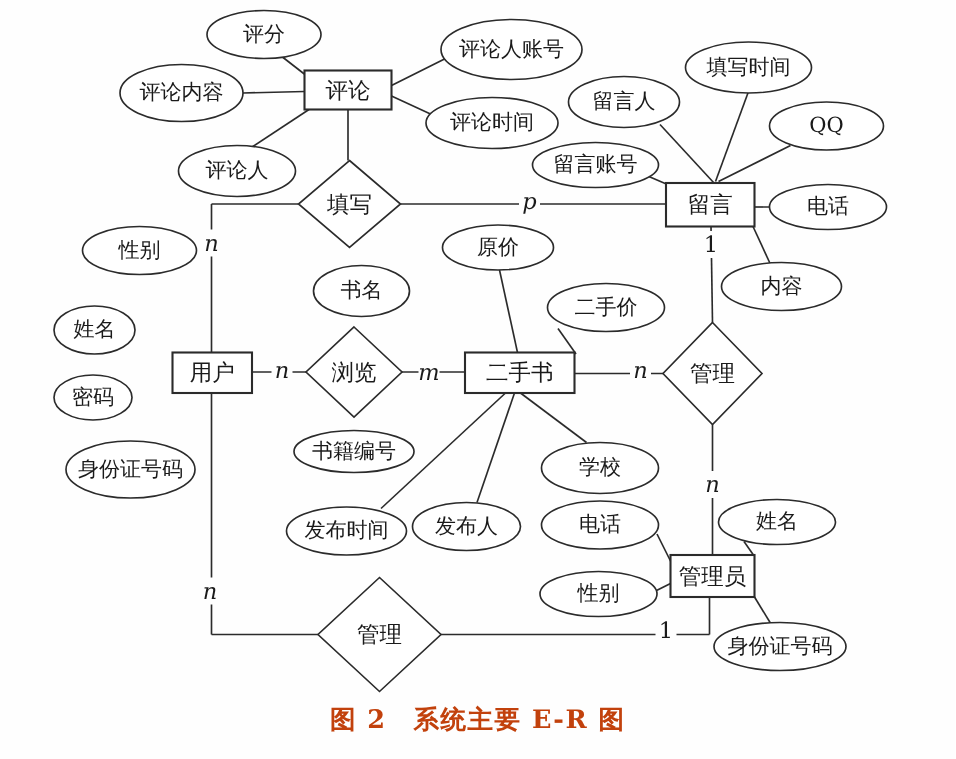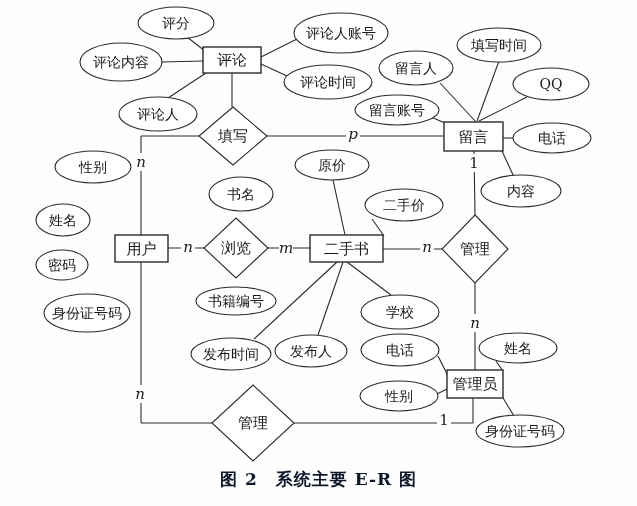--- a/index.html
+++ b/index.html
@@ -10,21 +10,21 @@
   .shape{fill:#ffffff;stroke:#2b2b2b;stroke-width:1.1;}
   .ent{stroke-width:1.4;}
   .mask{fill:#fefefe;stroke:none;}
   .lbl{font-family:"DejaVu Serif",serif;font-size:14px;fill:#1a1a1a;
        text-anchor:middle;dominant-baseline:central;}
   .big{font-size:15px;}
   .card{font-size:15px;}
   .it{font-style:italic;}
   .caption{position:absolute;left:0;top:468px;width:100%;text-align:center;
            font-family:"DejaVu Serif",serif;font-size:17px;font-weight:bold;
-           color:#0f172a;letter-spacing:1px;}
+           color:#c2410c;letter-spacing:1px;}
 </style>
 </head>
 <body>
 
 <div class="page">
   <svg id="er-svg" width="637" height="506" viewBox="0 0 637 506">
       <line x1="187" y1="37" x2="205" y2="51" class="ln"></line>
       <line x1="162" y1="62" x2="203" y2="61" class="ln"></line>
       <line x1="168" y1="98" x2="206" y2="73" class="ln"></line>
       <line x1="261" y1="57" x2="297" y2="39" class="ln"></line>

